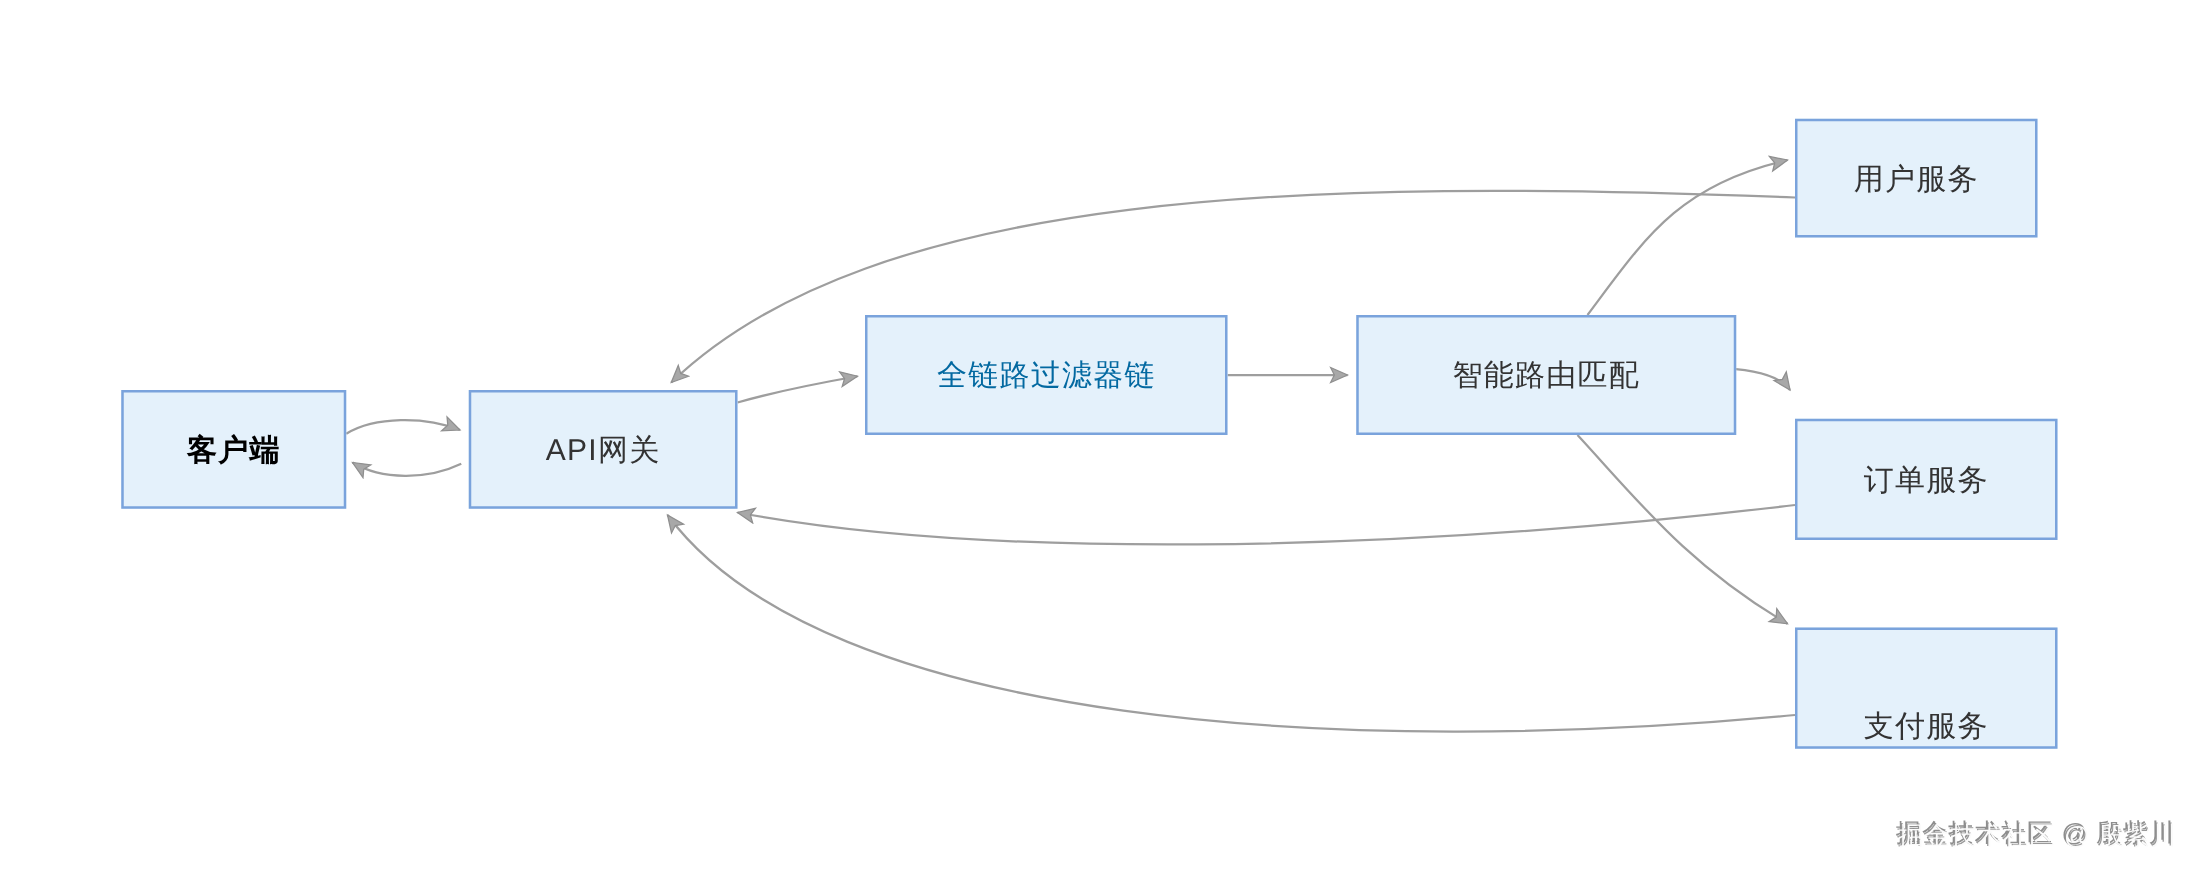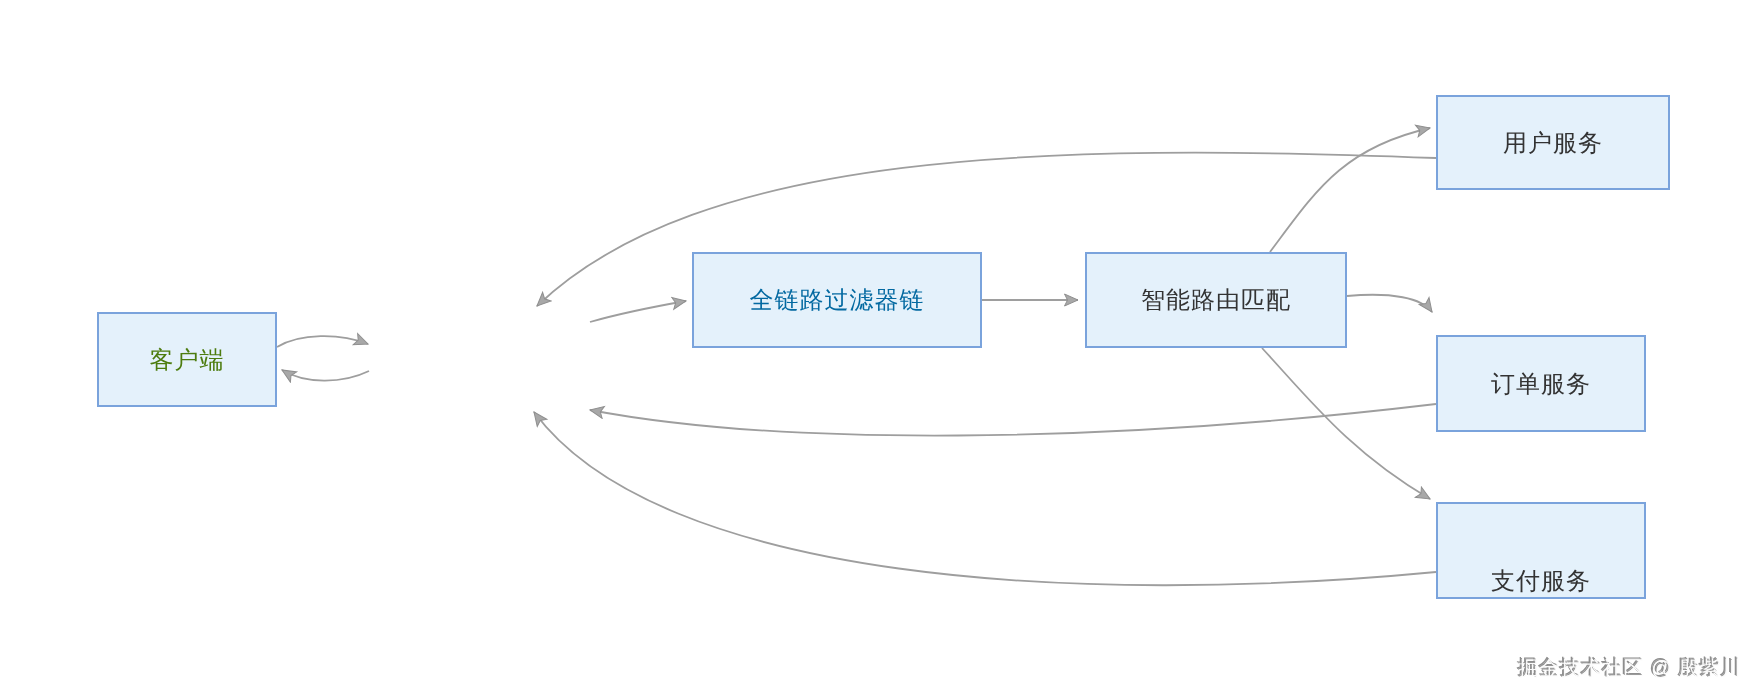--- a/index.html
+++ b/index.html
@@ -75,29 +75,32 @@
         <path d="M 1347 296 C 1392 292, 1422 298, 1432 312" fill="none" stroke="#9e9e9e" stroke-width="1.8" marker-end="url(#arrow)"></path>
         <path d="M 1262 348 C 1310 400, 1350 452, 1430 499" fill="none" stroke="#9e9e9e" stroke-width="1.8" marker-end="url(#arrow)"></path>
         <path d="M 1436 158 C 1050 143, 700 150, 537 306" fill="none" stroke="#9e9e9e" stroke-width="1.8" marker-end="url(#arrow)"></path>
         <path d="M 1436 404 C 1100 444, 780 446, 590 410" fill="none" stroke="#9e9e9e" stroke-width="1.8" marker-end="url(#arrow)"></path>
         <path d="M 1436 572 C 1080 606, 660 582, 534 412" fill="none" stroke="#9e9e9e" stroke-width="1.8" marker-end="url(#arrow)"></path>
       </g>
   </svg>
 
   <div id="node-layer">
       <div class="node" style="left: 97px; top: 312px; width: 180px; height: 95px; background: rgb(228, 241, 251); border-color: rgb(122, 163, 220);">
-        <span class="node-label" style="color: #4d7c0f;">客户端</span>
+        <span class="node-label" style="color: #000000; font-weight: bold;">客户端</span>
+      </div>
+      <div class="node" style="left: 375px; top: 312px; width: 215px; height: 95px; background: rgb(228, 241, 251); border-color: rgb(122, 163, 220);">
+        <span class="node-label" style="color: rgb(51, 51, 51);">API网关</span>
       </div>
       <div class="node" style="left: 692px; top: 252px; width: 290px; height: 96px; background: rgb(228, 241, 251); border-color: rgb(122, 163, 220);">
         <span class="node-label" style="color: #0369a1;">全链路过滤器链</span>
       </div>
-      <div class="node" style="left: 1085px; top: 252px; width: 262px; height: 96px; background: rgb(228, 241, 251); border-color: rgb(122, 163, 220); font-family: Liberation Mono, monospace;">
+      <div class="node" style="left: 1085px; top: 252px; width: 304px; height: 96px; background: rgb(228, 241, 251); border-color: rgb(122, 163, 220); font-family: Liberation Mono, monospace;">
         <span class="node-label" style="color: rgb(51, 51, 51);">智能路由匹配</span>
       </div>
-      <div class="node" style="left: 1436px; top: 95px; width: 234px; height: 95px; background: rgb(228, 241, 251); border-color: rgb(122, 163, 220);">
+      <div class="node" style="left: 1436px; top: 95px; width: 194px; height: 95px; background: rgb(228, 241, 251); border-color: rgb(122, 163, 220);">
         <span class="node-label" style="color: rgb(51, 51, 51);">用户服务</span>
       </div>
       <div class="node" style="left: 1436px; top: 306px; width: 210px; height: 97px; background: rgb(228, 241, 251); border-color: rgb(122, 163, 220); margin-top: 29px;">
         <span class="node-label" style="color: rgb(51, 51, 51);">订单服务</span>
       </div>
       <div class="node" style="left: 1436px; top: 502px; width: 210px; height: 97px; background: rgb(228, 241, 251); border-color: rgb(122, 163, 220); align-items: flex-end;">
         <span class="node-label" style="color: rgb(51, 51, 51);">支付服务</span>
       </div>
     </div>
 

